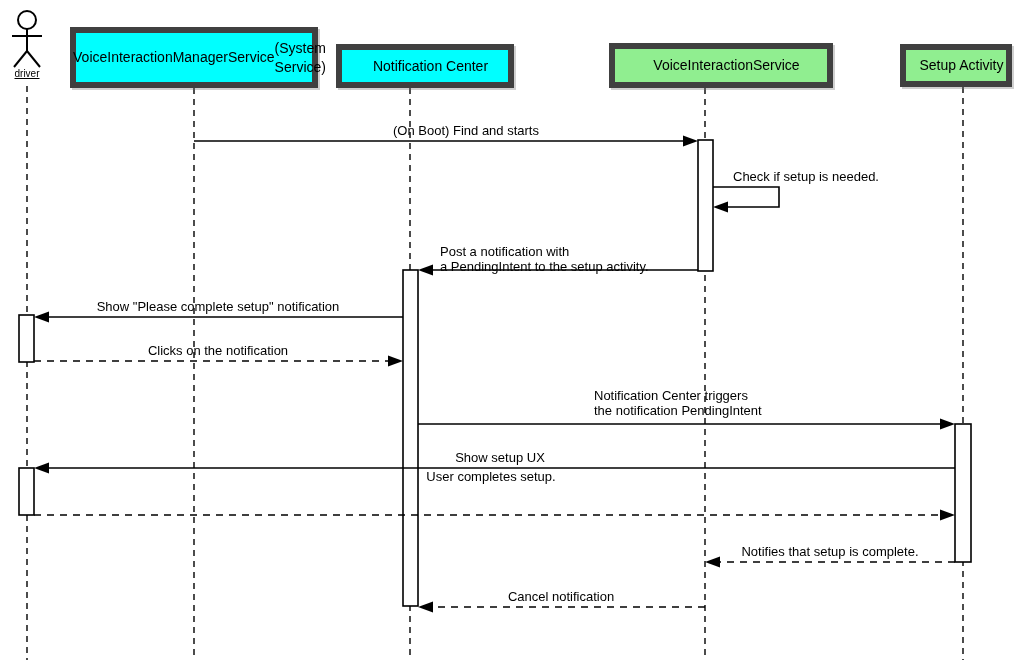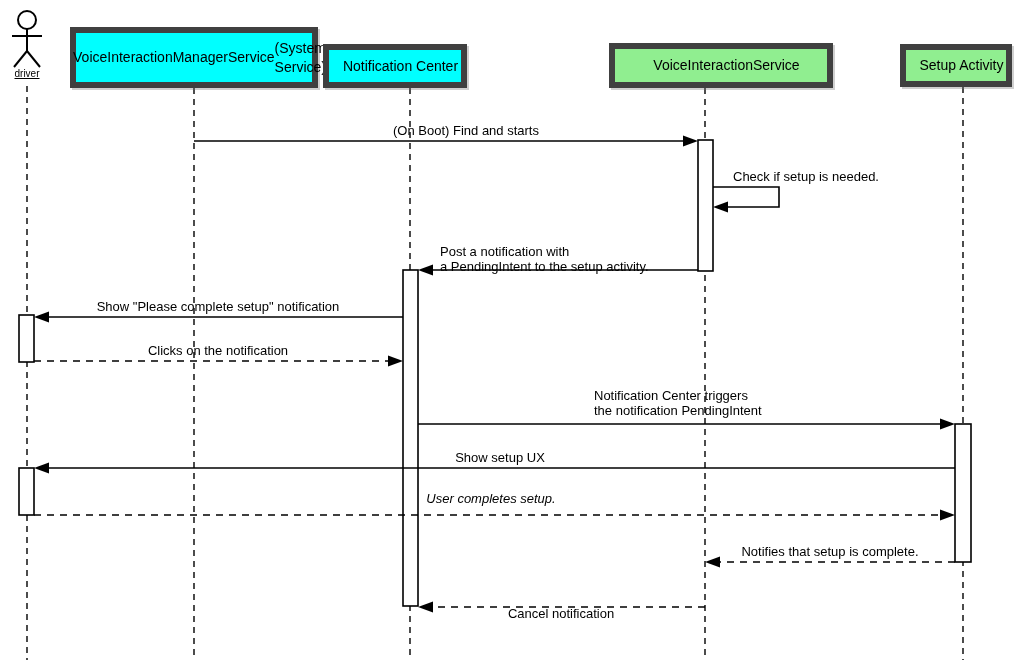--- a/index.html
+++ b/index.html
@@ -25,21 +25,21 @@
     justify-content: center;
     text-align: center;
     font-size: 14px;
     line-height: 19px;
     box-shadow: 2px 2px 0 rgba(120,120,120,0.35);
     padding-left: 11px;
   }
   .participant.cyan { background: #00FFFF; }
   .participant.green { background: #90EE90; }
   #p-vims { left: 70px;  top: 27px;  width: 248px; height: 61px; }
-  #p-nc   { left: 323px; top: 44px;  width: 144px; height: 44px; }
+  #p-nc   { left: 336px; top: 44px;  width: 178px; height: 44px; }
   #p-vis  { left: 609px; top: 43px;  width: 224px; height: 45px; }
   #p-sa   { left: 900px; top: 44px;  width: 112px; height: 43px; }
   .actor-label {
     position: absolute;
     left: 27px; top: 68px;
     transform: translateX(-50%);
     font-size: 10px;
     white-space: nowrap;
     text-decoration: underline;
   }
@@ -51,23 +51,23 @@
   }
   .msg.center { transform: translateX(-50%); text-align: center; }
   .msg.multi  { white-space: pre-line; text-align: left; }
   #m1  { left: 433px; top: 123px; margin-left: 33px; }
   #m2  { left: 733px; top: 169px; }
   #m3  { left: 440px; top: 232px; margin-top: 12px; }
   #m4  { left: 218px; top: 299px; }
   #m5  { left: 218px; top: 343px; }
   #m6  { left: 594px; top: 388px; }
   #m7  { left: 500px; top: 450px; }
-  #m8  { left: 491px; top: 491px; font-style: italic; }
+  #m8  { left: 491px; top: 469px; }
   #m9  { left: 830px; top: 544px; }
-  #m10 { left: 561px; top: 589px; margin-top: 17px; }
+  #m10 { left: 561px; top: 589px; }
 </style>
 </head>
 <body>
 
 <div id="canvas">
 
   <svg id="wires" width="1035" height="664" viewBox="0 0 1035 664">
 
     <g stroke="#000000" stroke-width="2" fill="none">
       <circle cx="27" cy="20" r="9"></circle>

